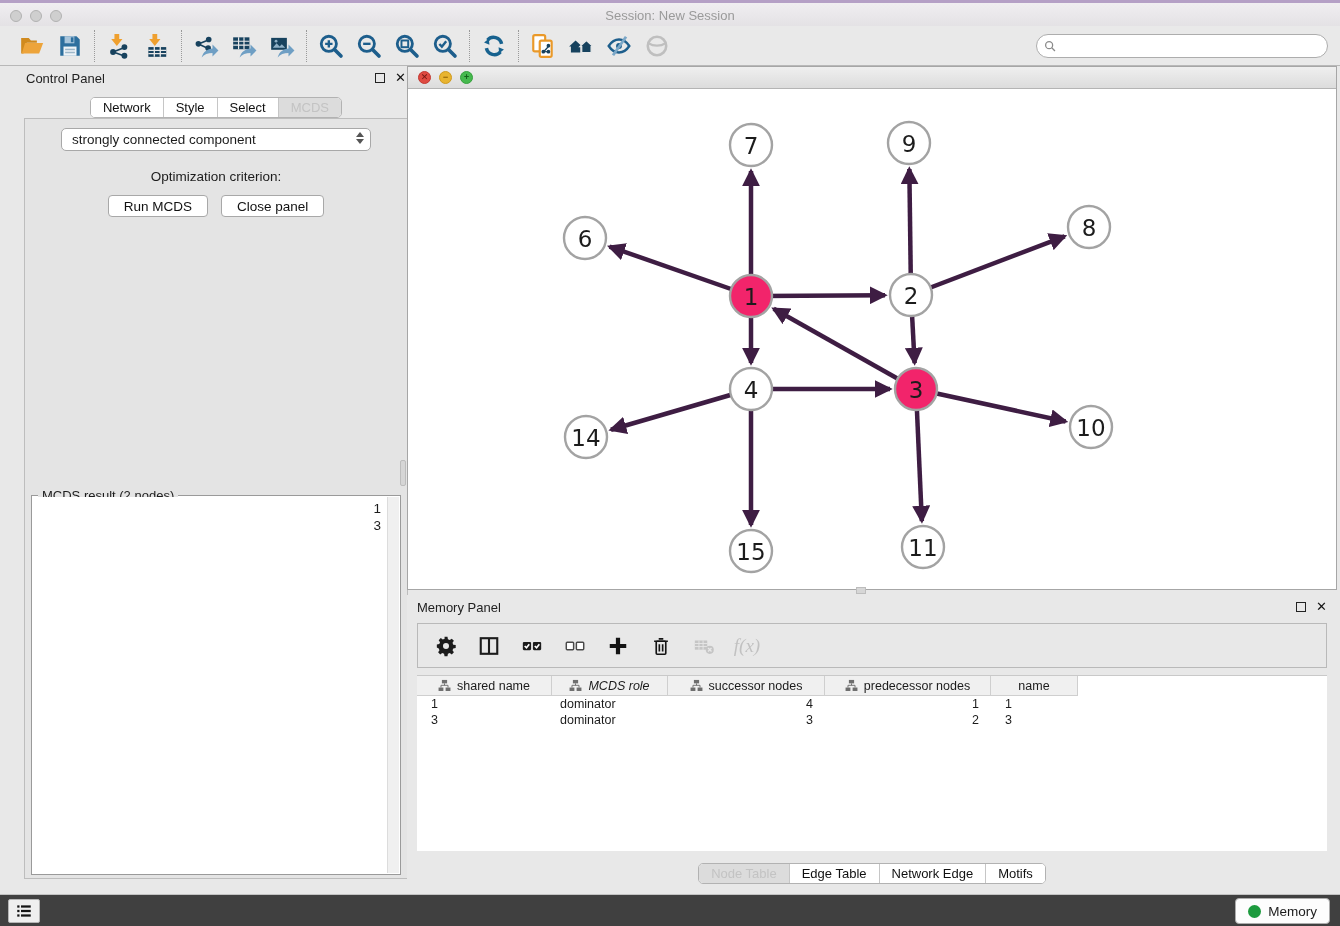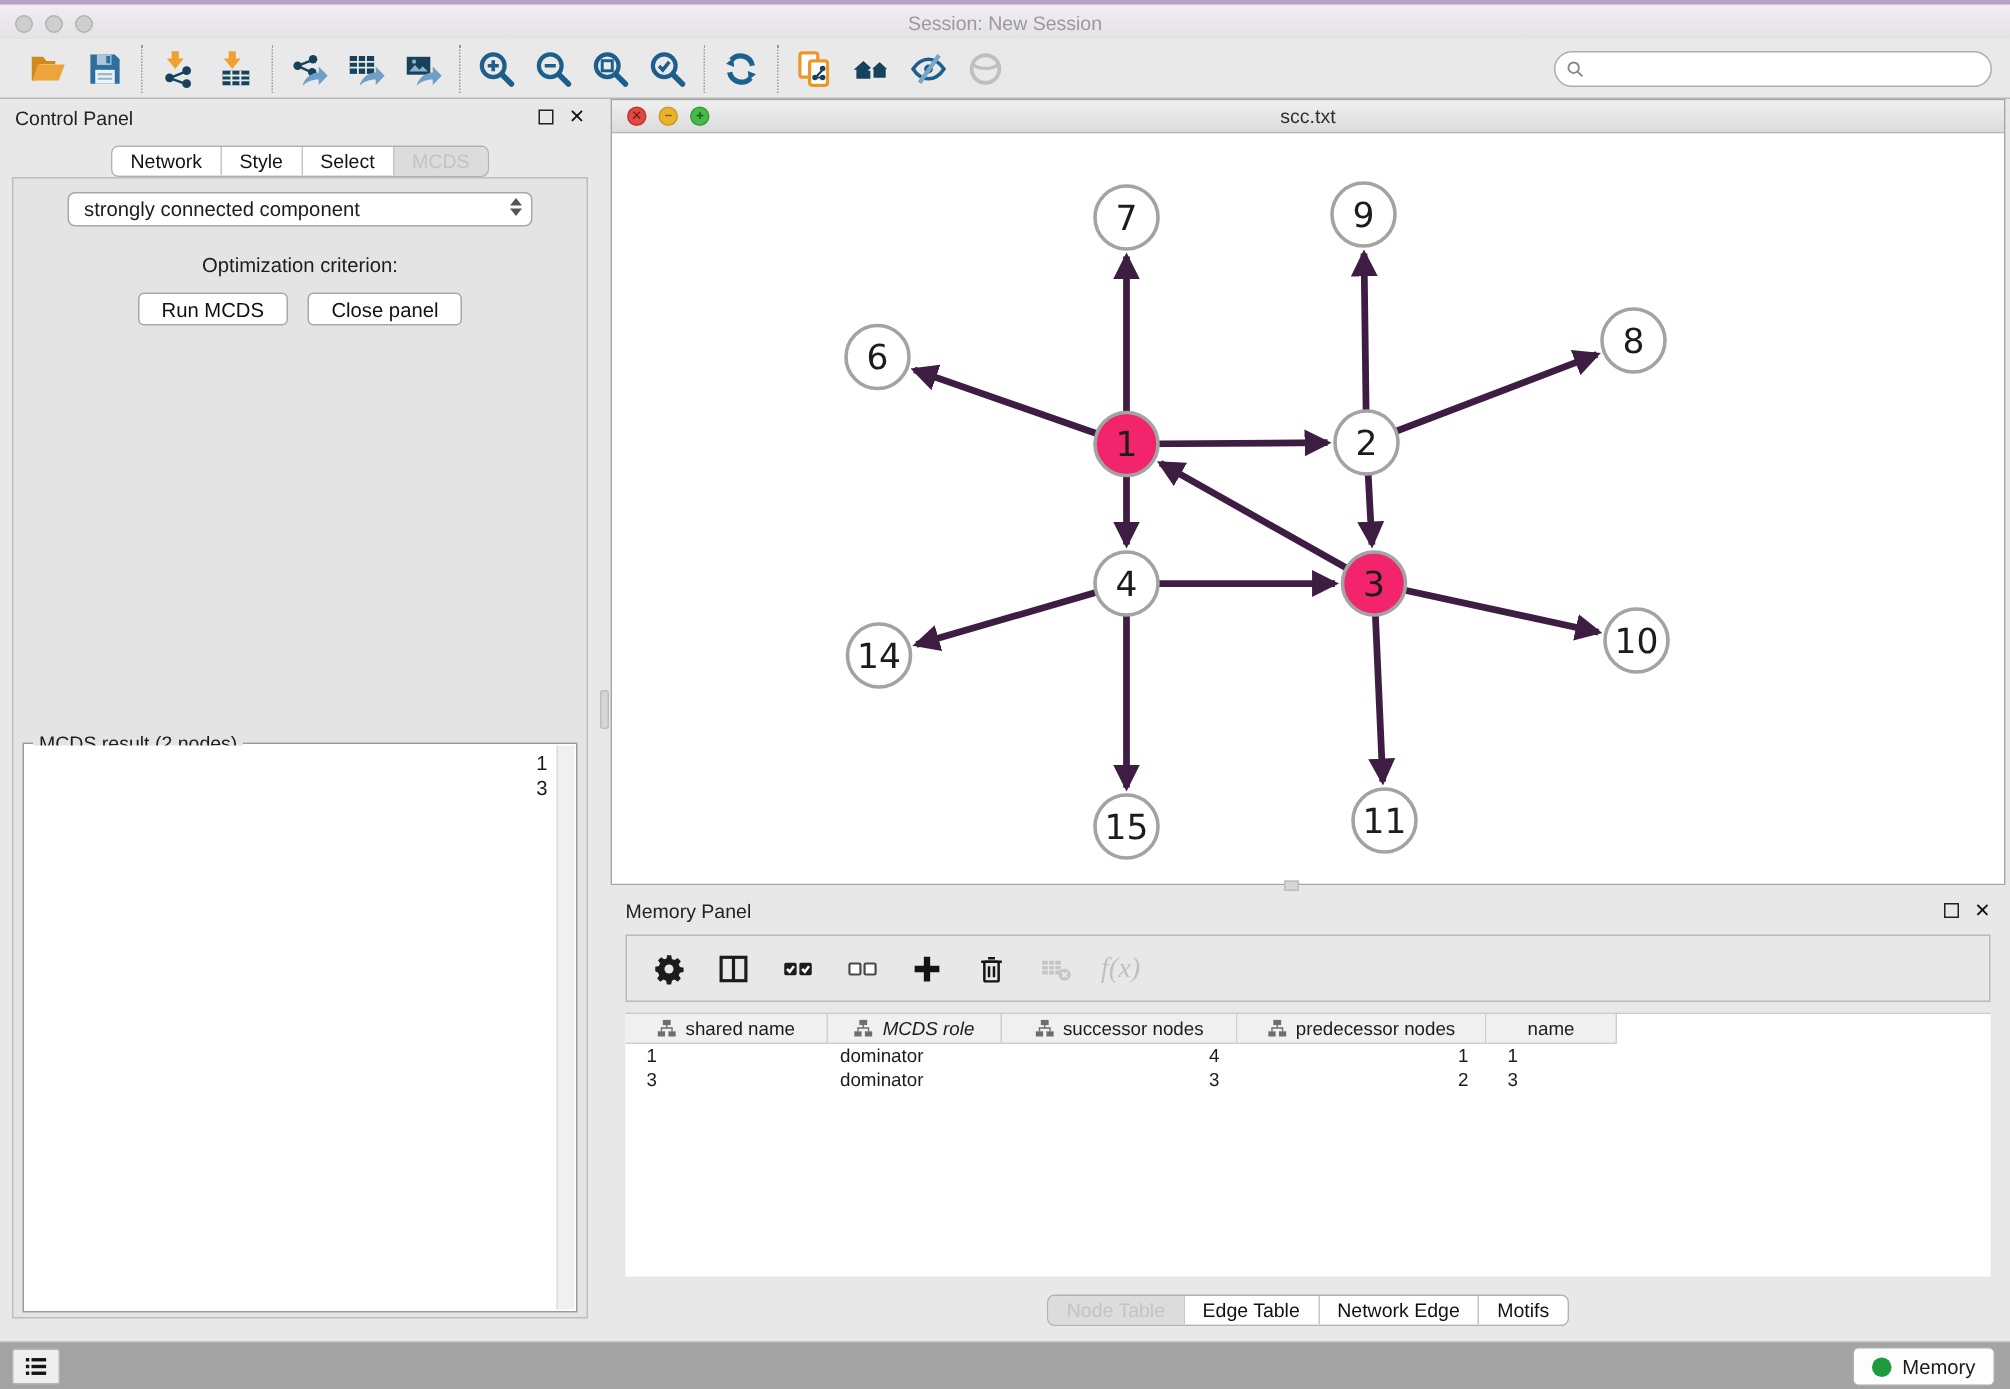--- a/index.html
+++ b/index.html
@@ -19,21 +19,21 @@
   .tb-group { display:flex; align-items:center; gap:6px; padding:0 8px; }
   .tb-sep { width:1px; height:32px; border-left:1px dotted #9a9a9a; }
   .tb-btn { width:32px; height:32px; display:flex; align-items:center; justify-content:center; border-radius:4px; cursor:default; }
   .tb-btn svg { width:26px; height:26px; }
   .tb-btn.dim { opacity:.55; filter:grayscale(1); }
   #search-wrap { margin-left:auto; margin-right:4px; position:relative; }
   #search-input { width:292px; height:24px; border:1px solid #adadad; border-radius:12px; background:#fff; padding:0 10px 0 26px; font-size:13px; outline:none; }
   #search-wrap svg { position:absolute; left:7px; top:5px; width:14px; height:14px; }
 
   
-  #control-panel { position:absolute; left:0; top:66px; width:400px; height:814px; background:#e8e8e8; }
+  #control-panel { position:absolute; left:16px; top:66px; width:400px; height:814px; background:#e8e8e8; }
   .panel-head { height:24px; display:flex; align-items:center; padding:0 10px; }
   .panel-head .ptitle { font-size:13px; color:#222; }
   .panel-head .ph-icons { margin-left:auto; display:flex; gap:10px; align-items:center; }
   .float-box { width:10px; height:10px; border:1.5px solid #222; display:inline-block; }
   .close-x { font-size:13px; font-weight:bold; color:#111; line-height:10px; }
   .segmented { display:inline-flex; border:1px solid #b2b2b2; border-radius:5px; overflow:hidden; background:#fff; }
   .segment { padding:2px 12px; font-size:13px; color:#111; background:#fff; border-left:1px solid #c6c6c6; white-space:nowrap; }
   .segment:first-child { border-left:none; }
   .segment.sel { background:#dcdcdc; color:#c3c3c3; }
   #cp-tabs-row { text-align:center; margin-top:7px; position:relative; z-index:2; }
@@ -79,21 +79,21 @@
   .fx-label { font-family:"Liberation Serif","DejaVu Serif",serif; font-style:italic; font-size:19px; color:#a8a8a8; }
   #tp-table { position:absolute; left:10px; right:10px; top:80px; height:176px; background:#fff; border-top:1px solid #c9c9c9; }
   #tp-header { display:flex; height:20px; font-size:12.5px; }
   .th { background:#f0f0f0; border-right:1px solid #cfcfcf; border-bottom:1px solid #cfcfcf; display:flex; align-items:center; justify-content:center; gap:6px; color:#1c1c1c; }
   .th svg { width:13px; height:13px; }
   .tr { display:flex; height:16px; font-size:12.5px; align-items:center; }
   .td { overflow:hidden; white-space:nowrap; }
   #tp-tabs-row { position:absolute; left:0; right:0; top:268px; text-align:center; }
 
   
-  #status-bar { position:absolute; left:0; top:894px; width:100%; height:32px; background:#a3a3a3; border-top:1px solid #c2c2c2; }
+  #status-bar { position:absolute; left:0; top:894px; width:100%; height:32px; background:#404040; border-top:1px solid #c2c2c2; }
   #list-btn { position:absolute; left:8px; top:4px; width:32px; height:24px; border:1px solid #b5b5b5; background:#efefef;
     display:flex; align-items:center; justify-content:center; border-radius:2px; }
   #list-btn svg { width:18px; height:18px; }
   #memory-btn { position:absolute; right:10px; top:3px; height:26px; border:1px solid #adadad; border-radius:4px; background:#fdfdfd;
     display:flex; align-items:center; gap:7px; padding:0 12px; font-size:13.5px; }
   #memory-dot { width:13px; height:13px; border-radius:50%; background:#1d9b3e; }
 </style>
 </head>
 <body>
 
@@ -342,21 +342,20 @@
   </div>
 </div>
 
 <div id="network-window">
   <div id="nw-head">
     <div class="lights">
       <i class="light-red">✕</i>
       <i class="light-yellow">−</i>
       <i class="light-green">+</i>
     </div>
-    <div id="nw-title">scc.txt</div>
   </div>
   <div id="nw-canvas">
     <svg viewBox="0 0 928 500" preserveAspectRatio="xMidYMid meet">
         <defs>
           <marker id="arw" viewBox="0 0 10 10" refX="8.5" refY="5" markerWidth="4" markerHeight="4" orient="auto">
             <path d="M0 0L10 5L0 10z" fill="#3e1d43"></path>
           </marker>
         </defs>
         <line x1="343" y1="207" x2="343" y2="82" stroke="#3e1d43" stroke-width="4.5" marker-end="url(#arw)"></line>
         <line x1="343" y1="207" x2="201.54492409513023" y2="157.5759373344431" stroke="#3e1d43" stroke-width="4.5" marker-end="url(#arw)"></line>

